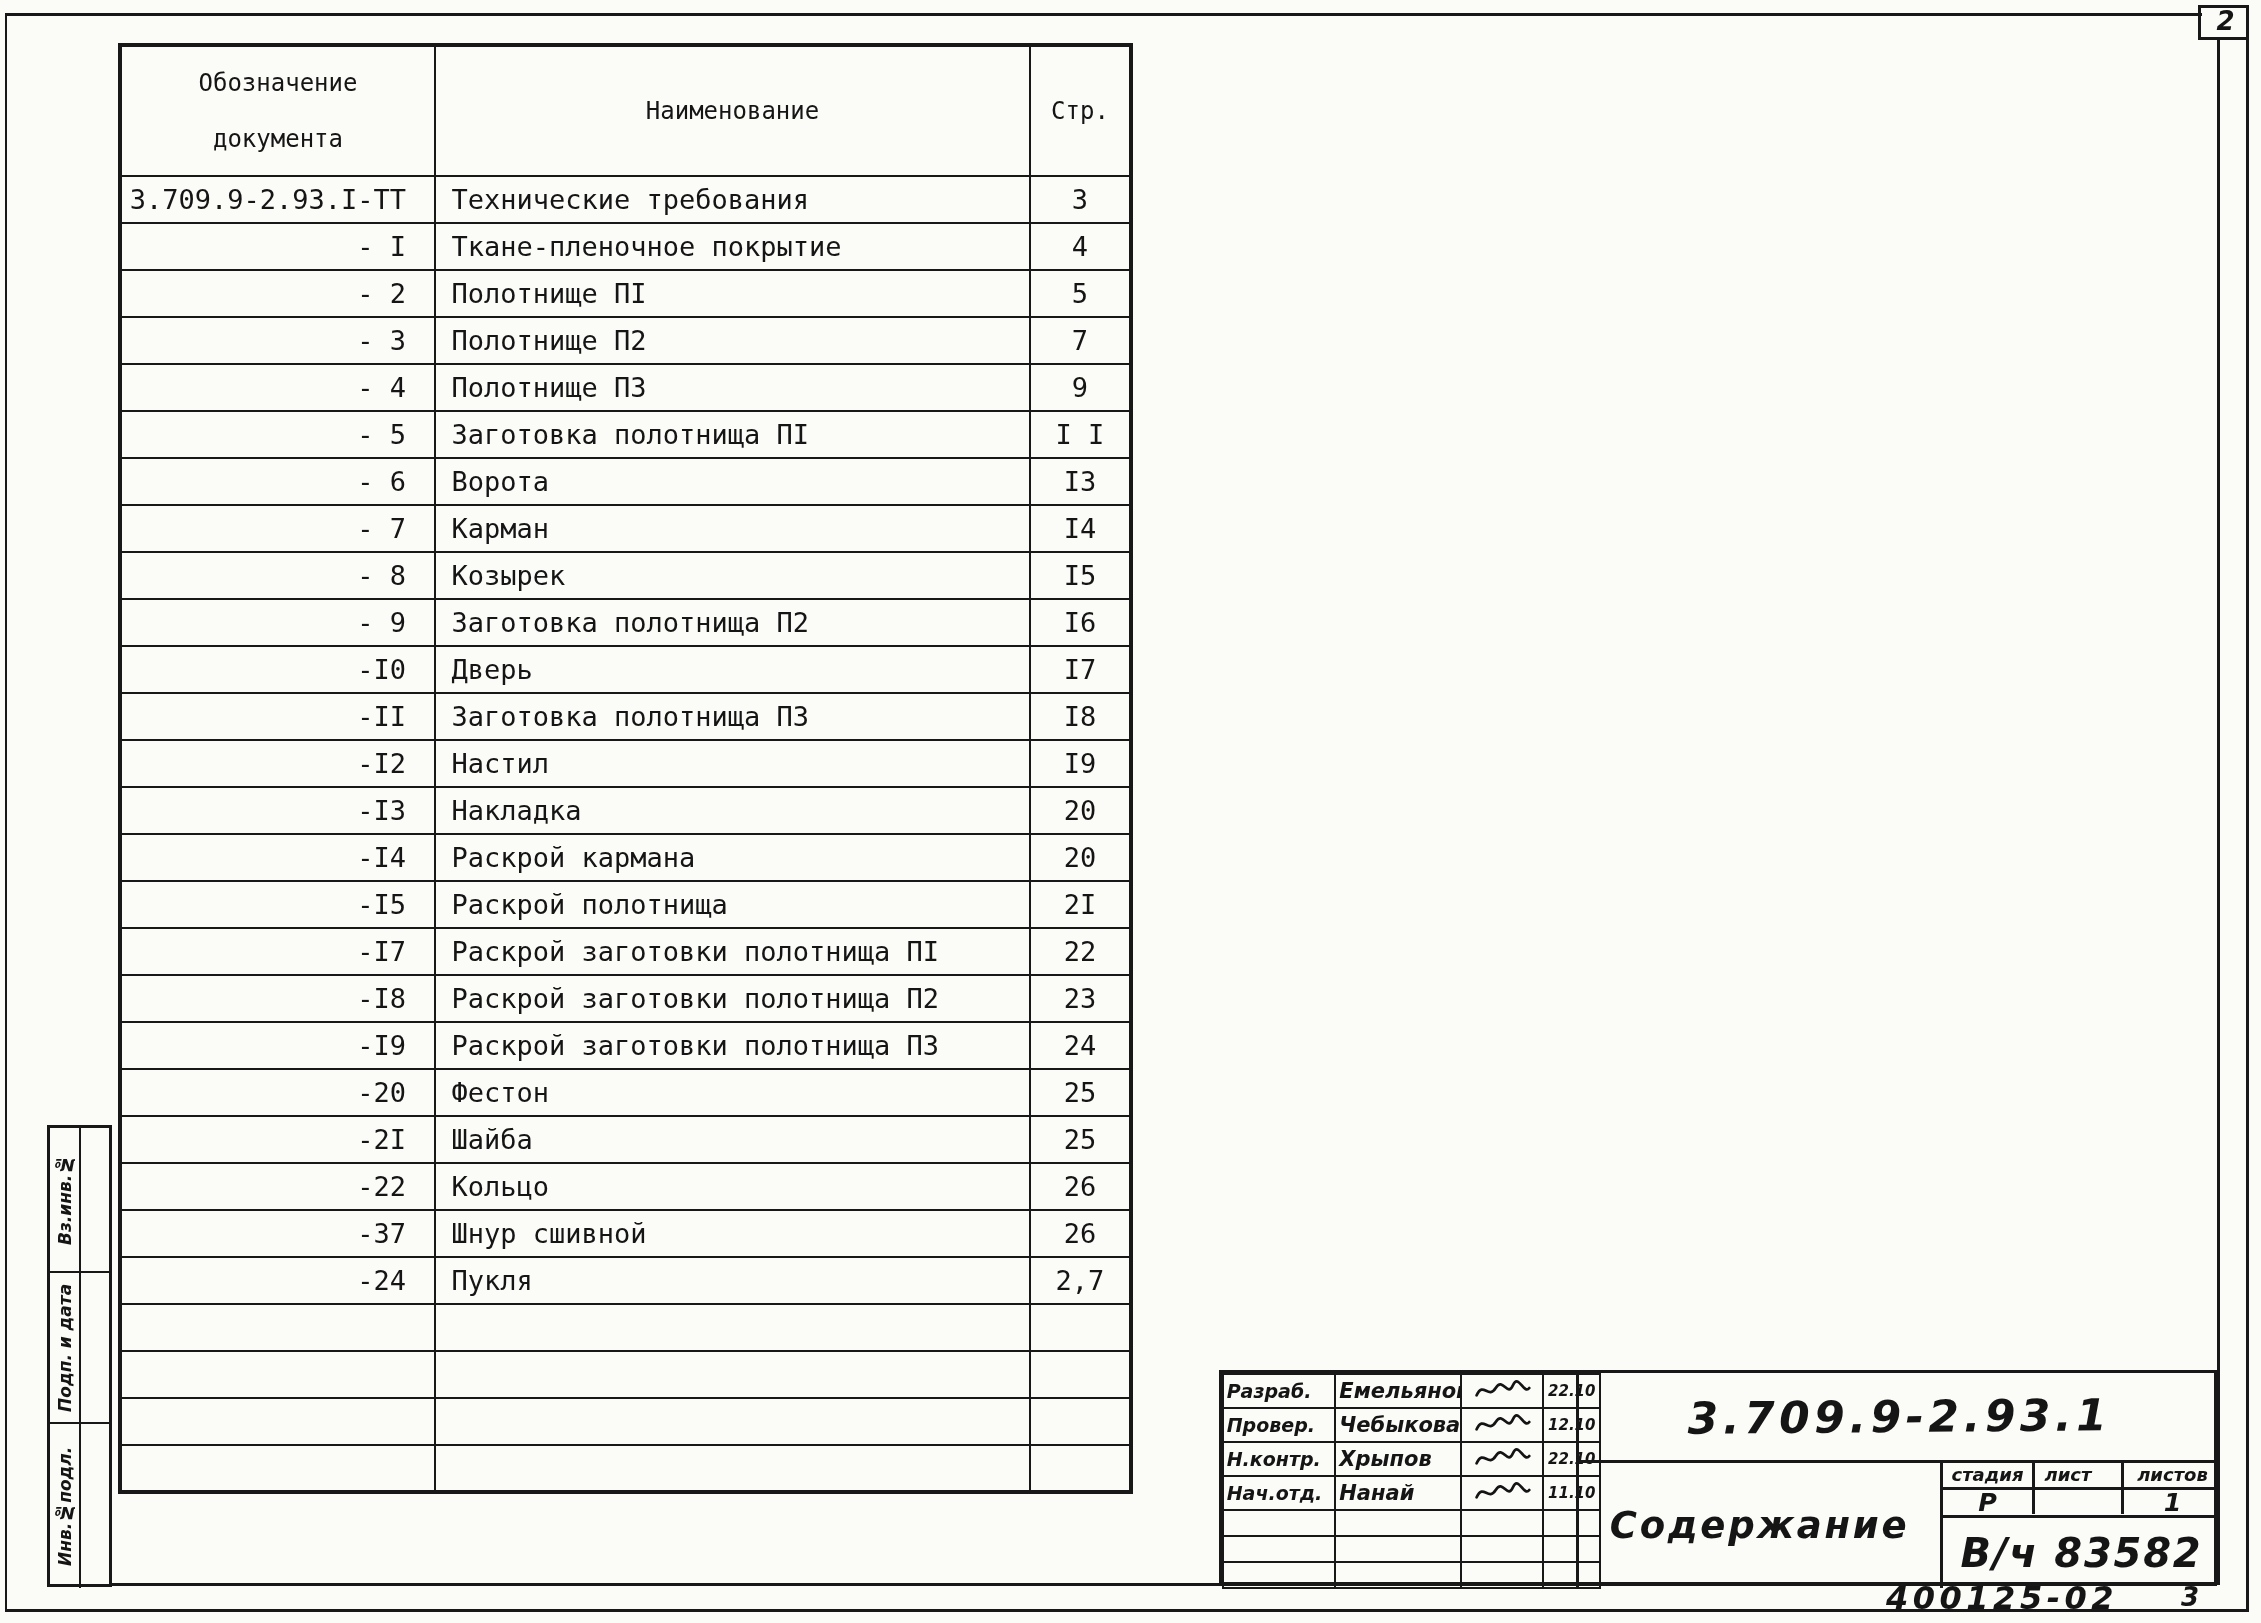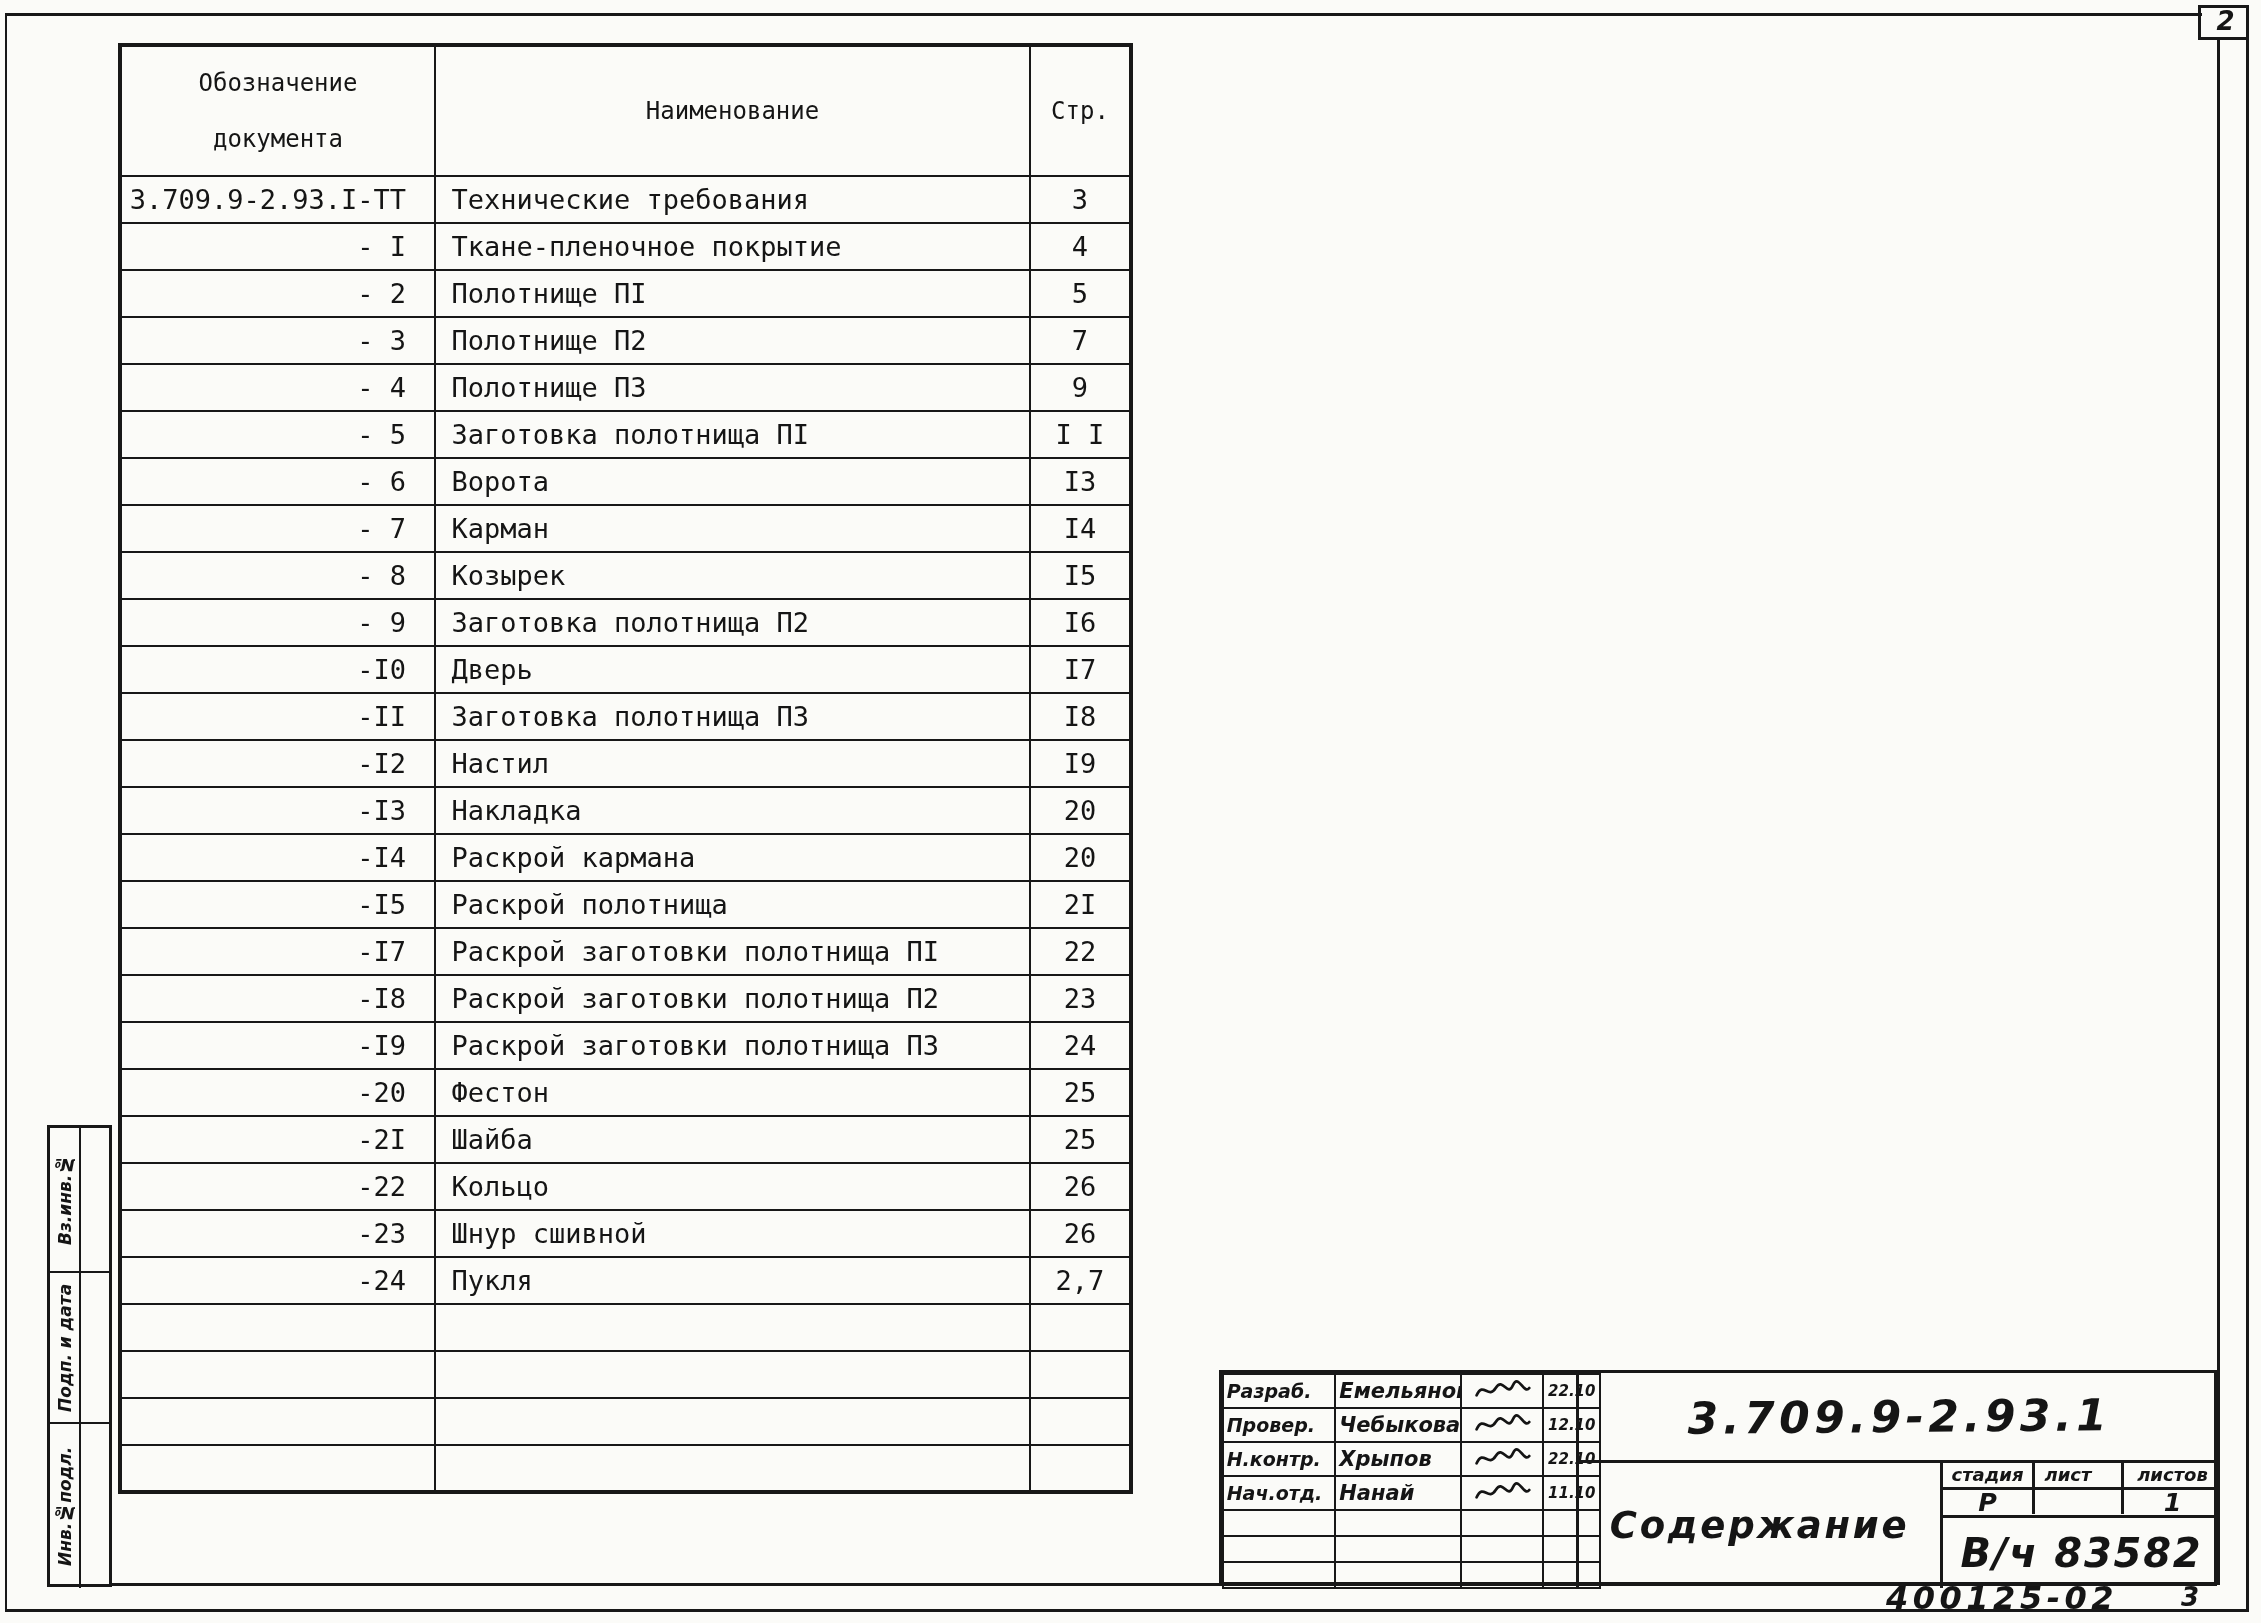--- a/index.html
+++ b/index.html
@@ -224,21 +224,21 @@
         <td class="c-page">25</td>
       </tr>
 
       <tr>
         <td class="c-designation">-22</td>
         <td class="c-name">Кольцо</td>
         <td class="c-page">26</td>
       </tr>
 
       <tr>
-        <td class="c-designation">-23</td>
+        <td class="c-designation">-37</td>
         <td class="c-name">Шнур сшивной</td>
         <td class="c-page">26</td>
       </tr>
 
       <tr>
         <td class="c-designation">-24</td>
         <td class="c-name">Пукля</td>
         <td class="c-page">2,7</td>
       </tr>
     </tbody>

